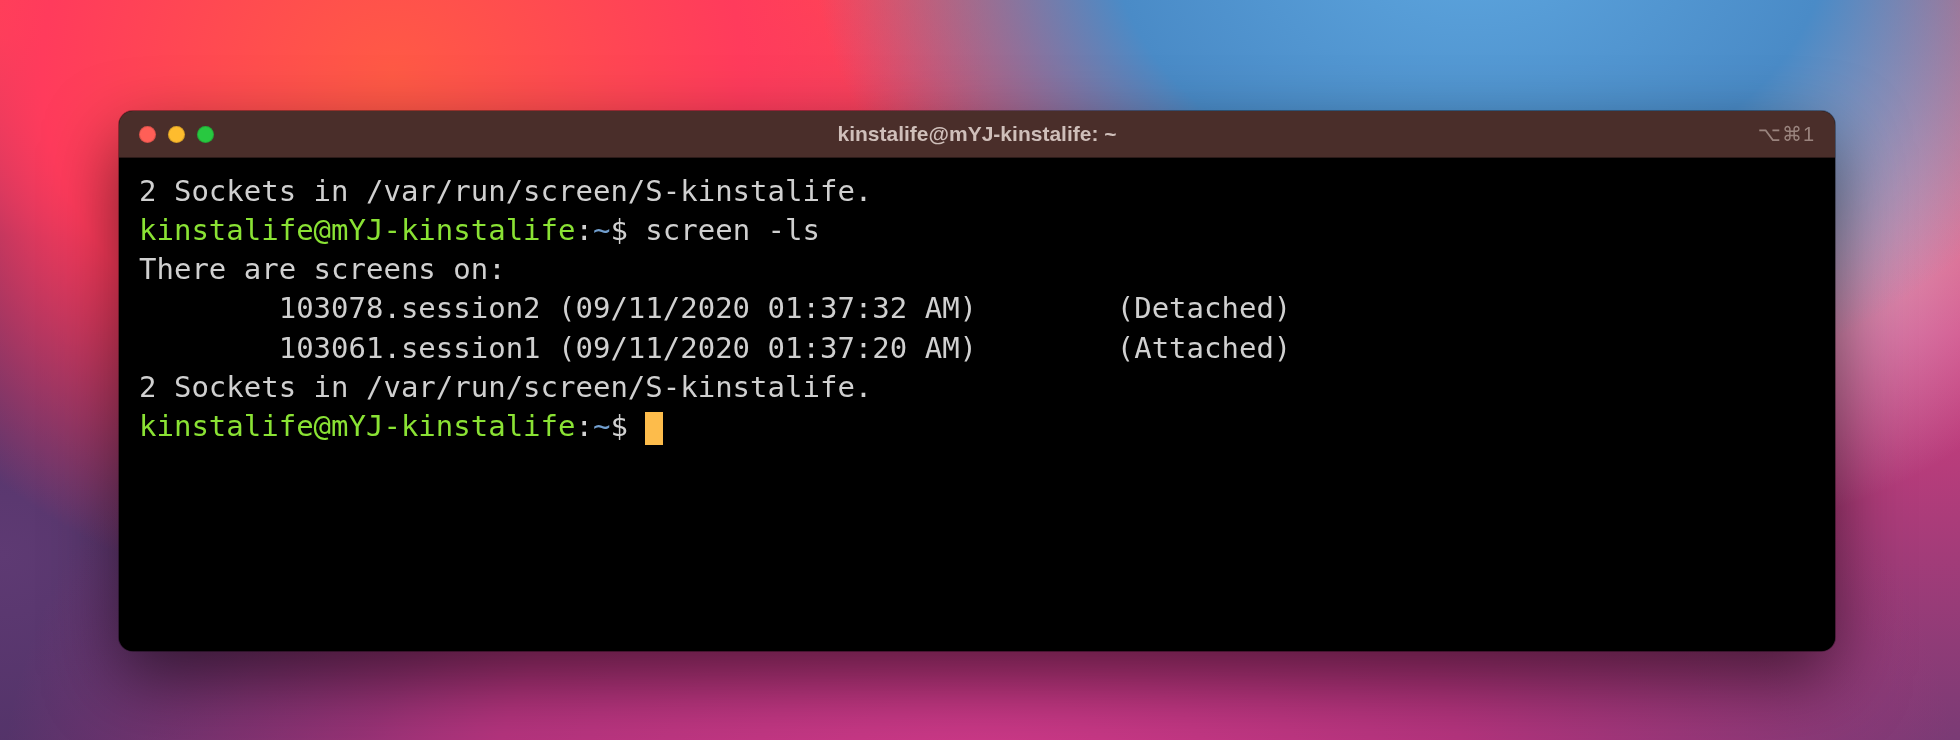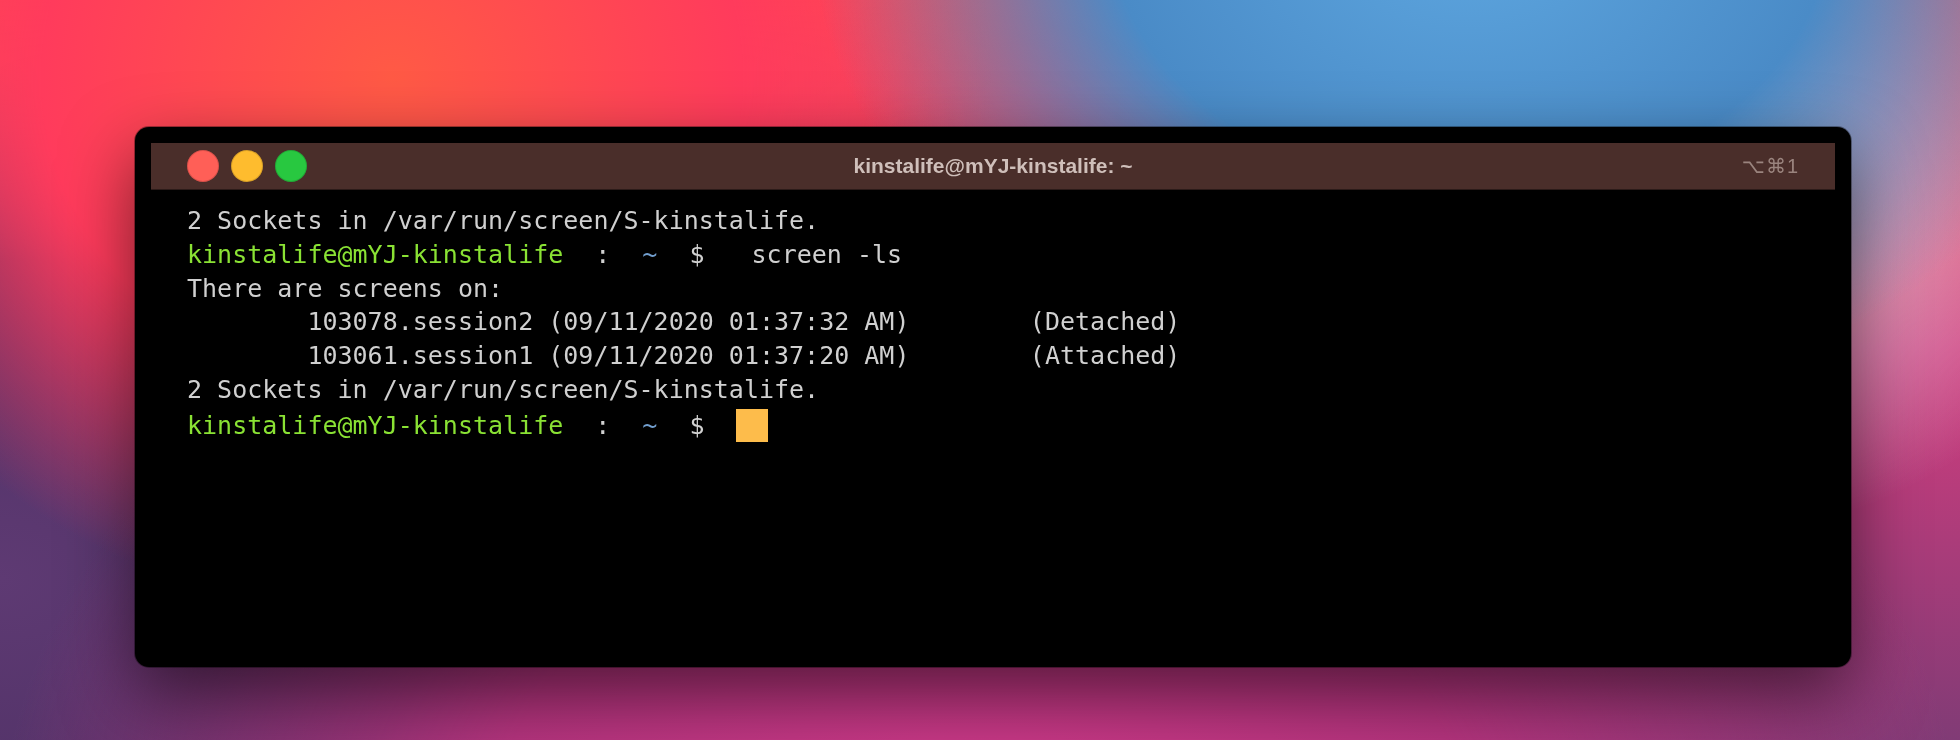--- a/index.html
+++ b/index.html
@@ -1,15 +1,15 @@
 <!DOCTYPE html>
 <html><head>
   <meta charset="utf-8">
   <style>
-    * { margin: 0; padding: 16px; box-sizing: border-box; }
+    * { margin: 0; padding: 0; box-sizing: border-box; }
     body {
       width: 1960px;
       height: 740px;
       overflow: hidden;
       position: relative;
       font-family: -apple-system, BlinkMacSystemFont, sans-serif;
       background:
         radial-gradient(ellipse 1200px 900px at 75% -10%, #5ea7e0 0%, #4a8bc7 30%, transparent 55%),
         radial-gradient(ellipse 900px 700px at 85% 25%, #d8e6ec 0%, transparent 50%),
         radial-gradient(ellipse 1000px 900px at 20% 10%, #ff5a45 0%, #ff3b5c 35%, transparent 60%),
@@ -72,21 +72,21 @@
       color: #9a847e;
       font-size: 20px;
       letter-spacing: 1px;
     }
 
     .terminal-body {
       flex: 1;
       background: #000;
       padding: 14px 20px;
       font-family: "SF Mono", ui-monospace, Menlo, Consolas, monospace;
-      font-size: 25px;
+      font-size: 29px;
       line-height: 1.35;
       color: #d0d0d0;
       white-space: pre;
       overflow: hidden;
     }
 
     .fg-default { color: #d0d0d0; }
     .fg-green   { color: #8ae234; }
     .fg-blue    { color: #729fcf; }
 

